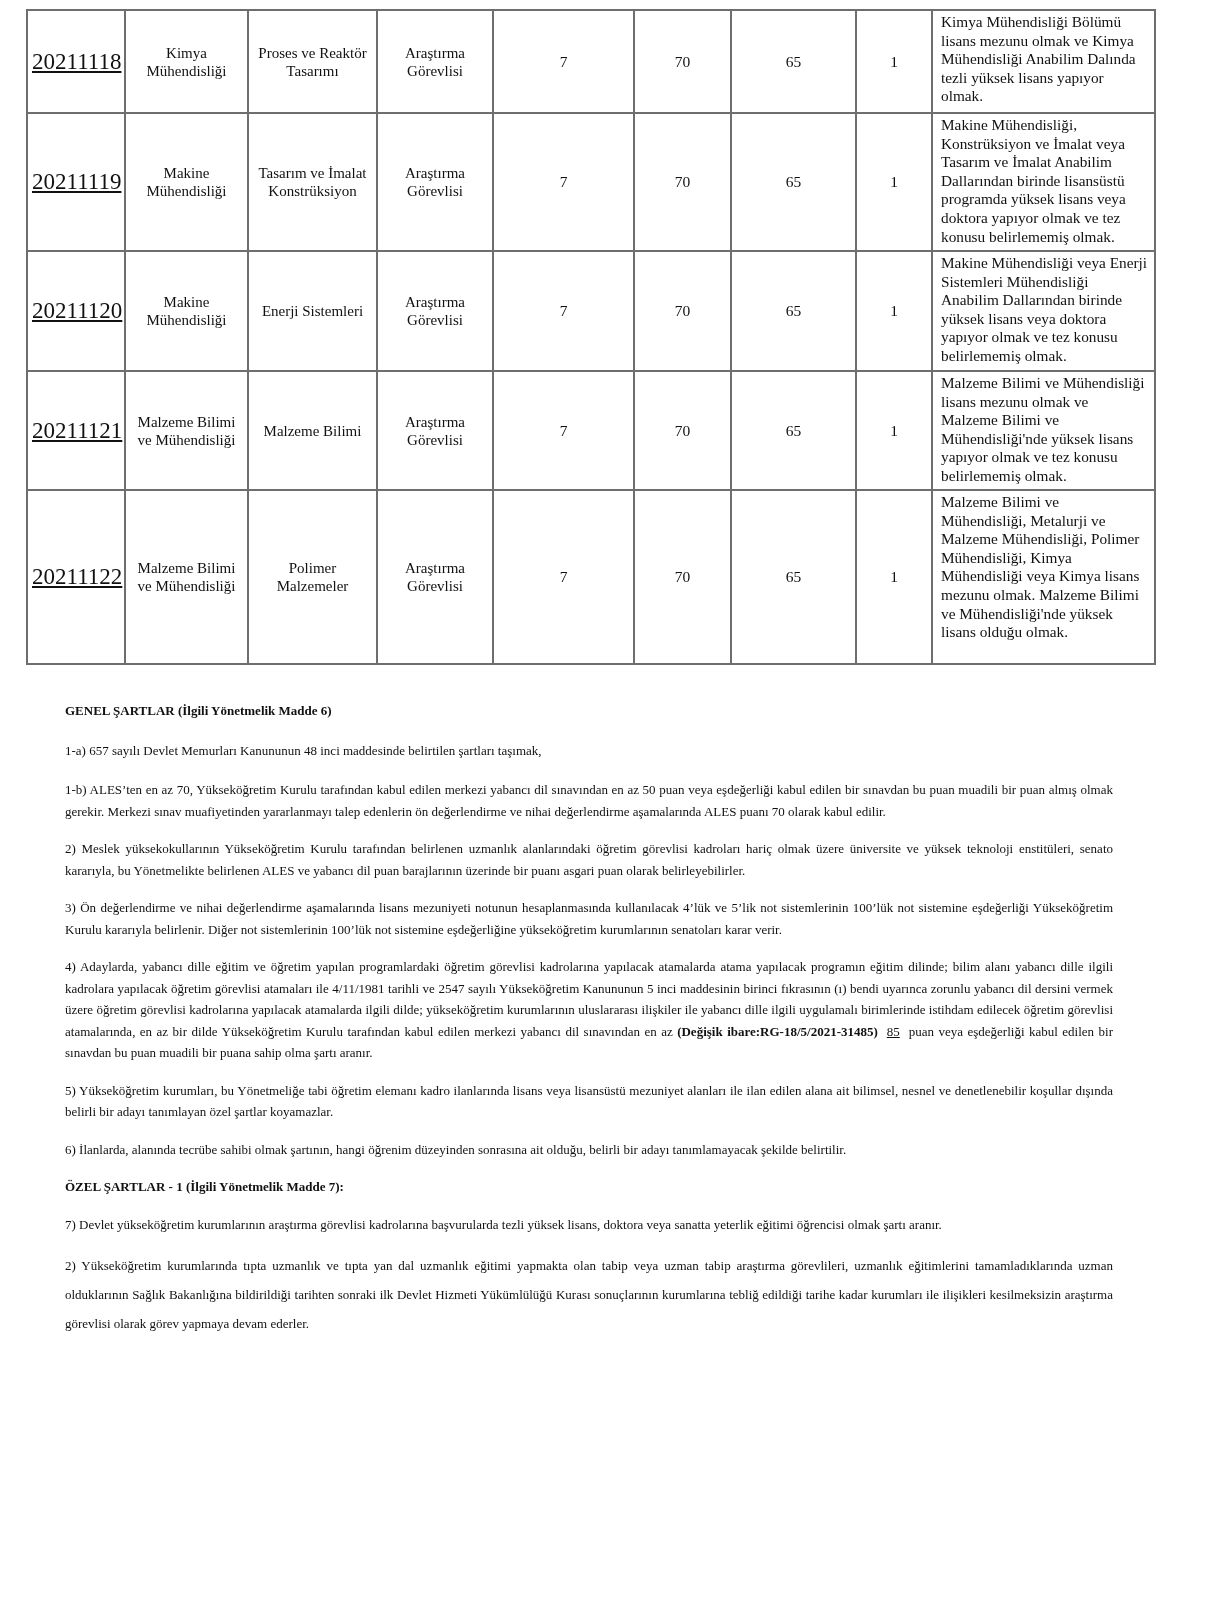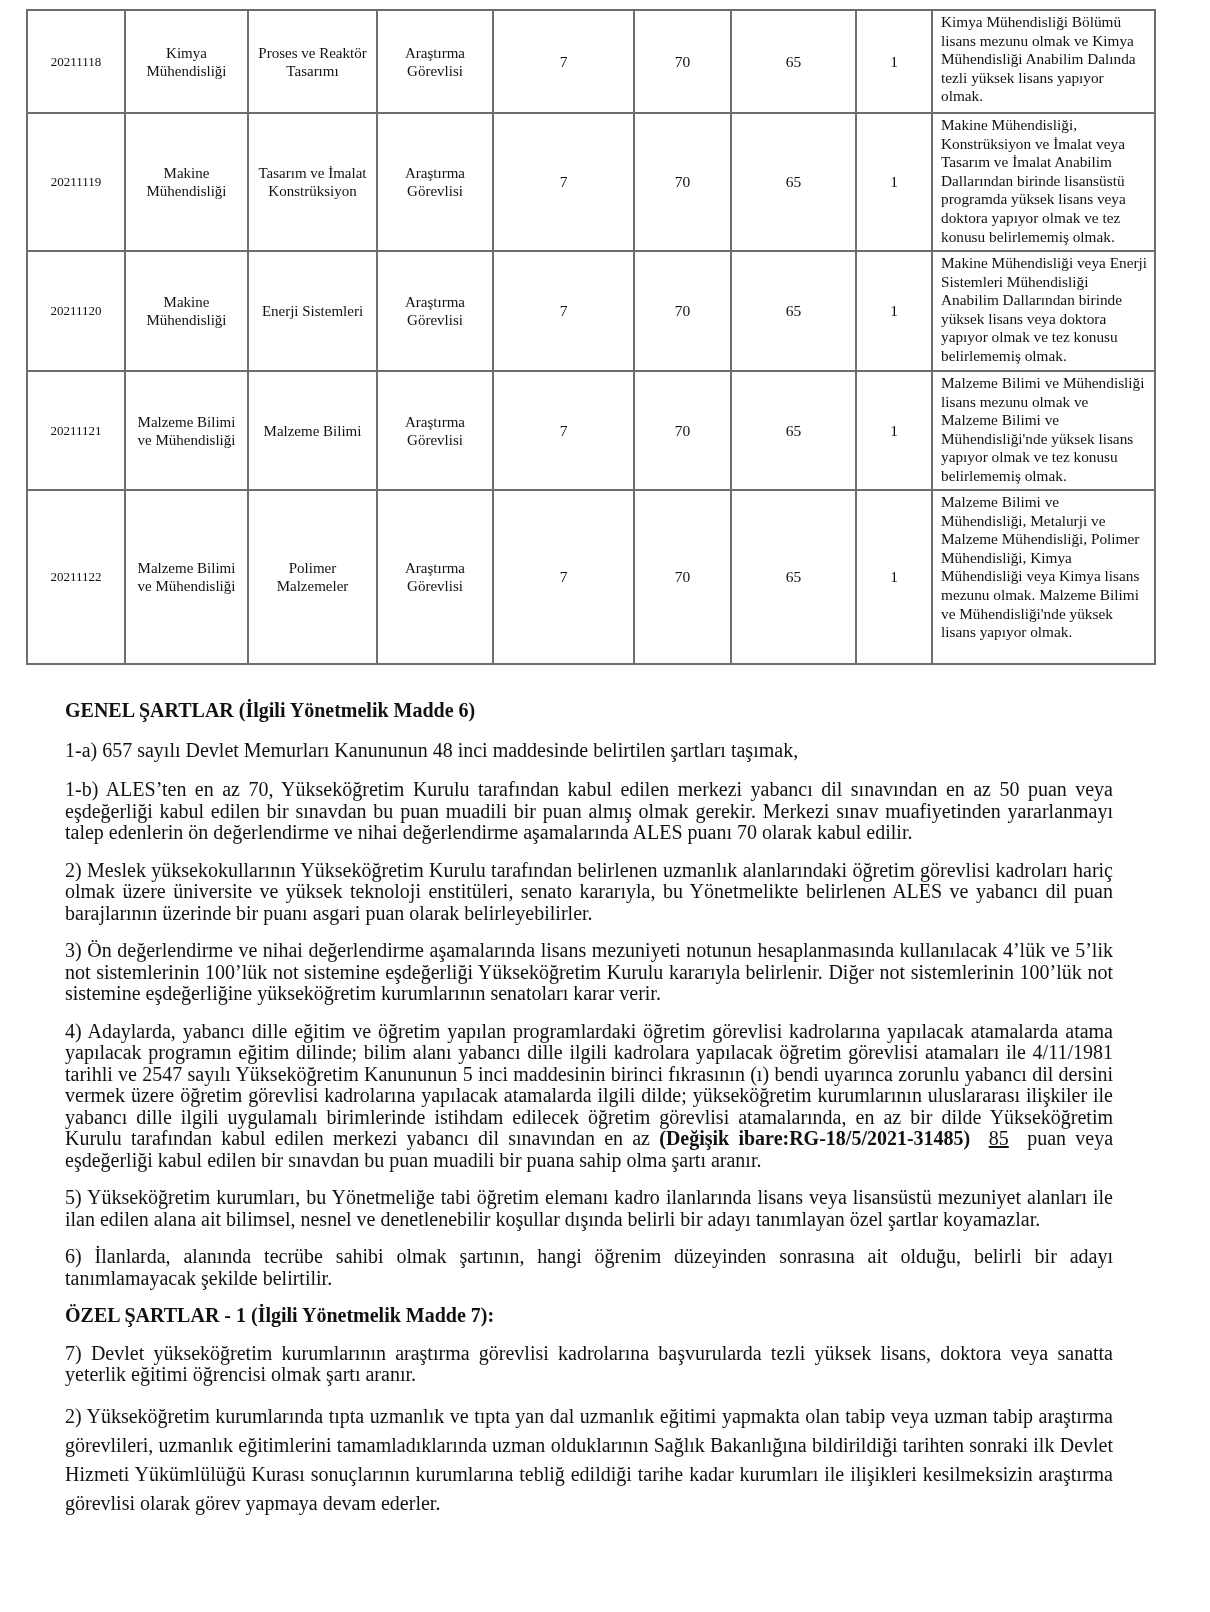--- a/index.html
+++ b/index.html
@@ -33,21 +33,22 @@
     font-size: 15px;
     line-height: 18px;
   }
   table.positions td {
     border: 2px solid #6e6e6e;
     padding: 0 4px;
     text-align: center;
     vertical-align: middle;
   }
   table.positions td.code {
-    font-size: 13px;
+    font-size: 23px;
+    text-decoration: underline;
   }
   table.positions td.num {
     font-size: 15.5px;
   }
   table.positions td.req {
     text-align: left;
     vertical-align: top;
     padding: 2px 6px 2px 8px;
     font-size: 15.3px;
     line-height: 18.6px;
@@ -57,21 +58,21 @@
   tr.r2 { height: 120px; }
   tr.r3 { height: 119px; }
   tr.r4 { height: 174px; }
 
   
   .body-text {
     position: absolute;
     left: 65px;
     top: 700px;
     width: 1048px;
-    font-size: 20px;
+    font-size: 13px;
     line-height: 21.5px;
   }
   .body-text p {
     margin: 0;
     text-align: justify;
   }
   .heading {
     font-weight: bold;
   }
   .gap-a { margin-top: 18px !important; }
@@ -144,21 +145,21 @@
       </tr>
       <tr class="r4">
         <td class="code">20211122</td>
         <td>Malzeme Bilimi ve Mühendisliği</td>
         <td>Polimer Malzemeler</td>
         <td>Araştırma Görevlisi</td>
         <td class="num">7</td>
         <td class="num">70</td>
         <td class="num">65</td>
         <td class="num">1</td>
-        <td class="req">Malzeme Bilimi ve Mühendisliği, Metalurji ve Malzeme Mühendisliği, Polimer Mühendisliği, Kimya Mühendisliği veya Kimya lisans mezunu olmak. Malzeme Bilimi ve Mühendisliği'nde yüksek lisans yapıyor olmak.</td>
+        <td class="req">Malzeme Bilimi ve Mühendisliği, Metalurji ve Malzeme Mühendisliği, Polimer Mühendisliği, Kimya Mühendisliği veya Kimya lisans mezunu olmak. Malzeme Bilimi ve Mühendisliği'nde yüksek lisans olduğu olmak.</td>
       </tr>
     </tbody>
   </table>
 
   <div class="body-text">
     <p class="heading">GENEL ŞARTLAR  (İlgili Yönetmelik Madde 6)</p>
 
     <p class="gap-a">1-a) 657 sayılı Devlet Memurları Kanununun 48 inci maddesinde belirtilen şartları taşımak,</p>
 
     <p class="gap-a">1-b) ALES’ten en az 70, Yükseköğretim Kurulu tarafından kabul edilen merkezi yabancı dil sınavından en az 50 puan veya eşdeğerliği kabul edilen bir sınavdan bu puan muadili bir puan almış olmak gerekir. Merkezi sınav muafiyetinden yararlanmayı talep edenlerin ön değerlendirme ve nihai değerlendirme aşamalarında ALES puanı 70 olarak kabul edilir.</p>

